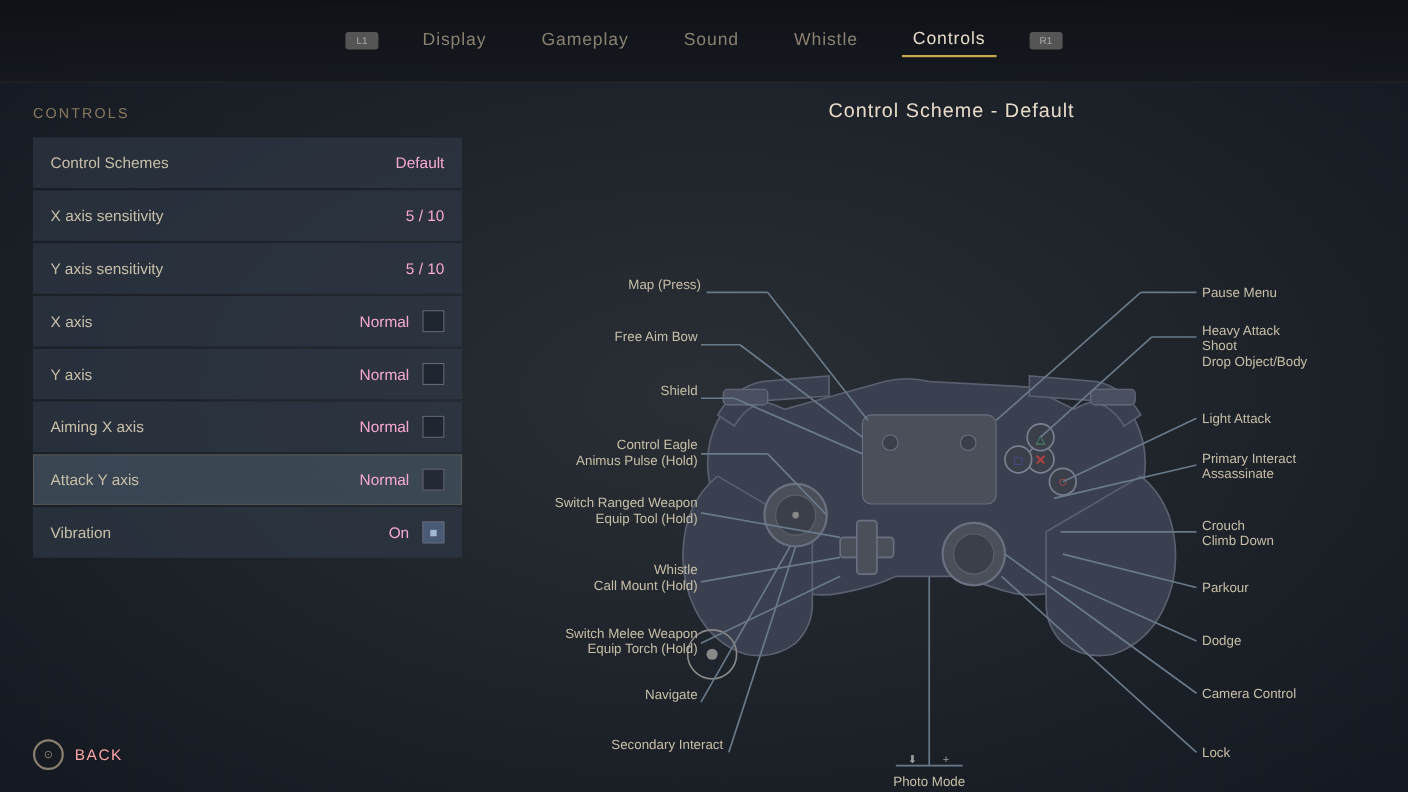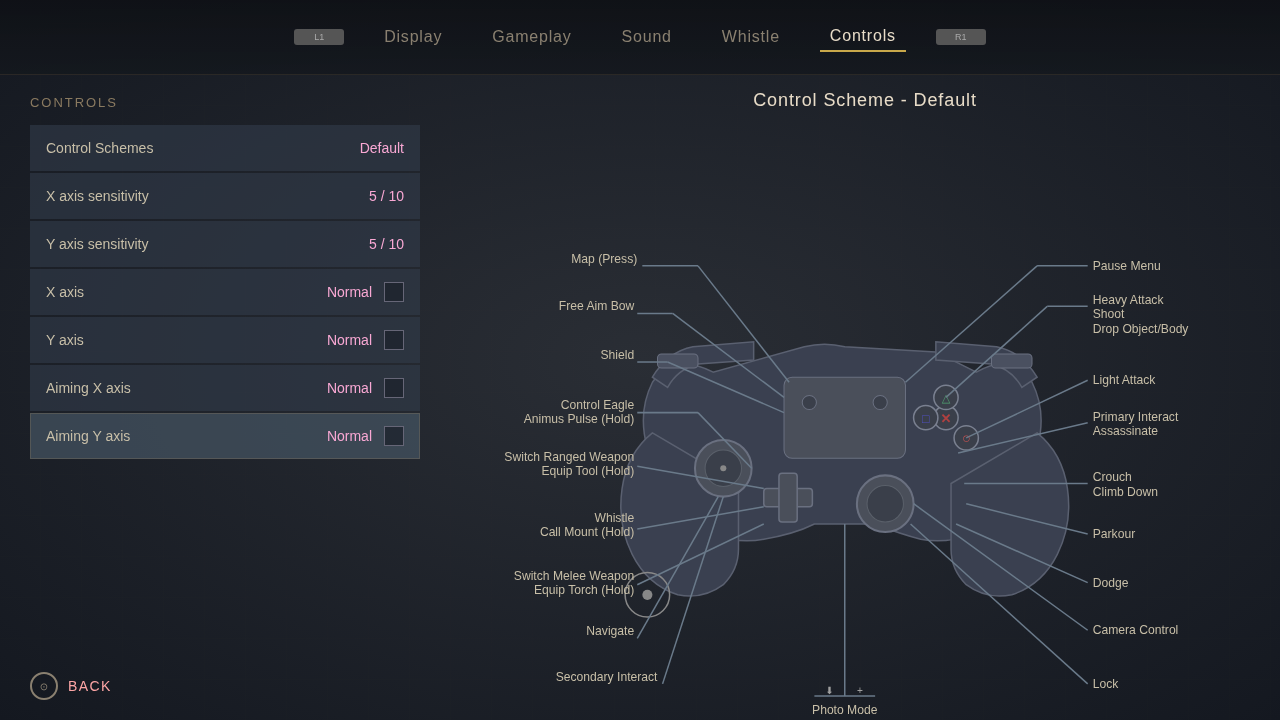--- a/index.html
+++ b/index.html
@@ -60,21 +60,21 @@
       letter-spacing: 0.05em;
       text-transform: none;
     }
 
     .nav-item.active {
       color: #e8dcc8;
       border-bottom: 2px solid #c8a84a;
     }
 
     .nav-trigger {
-      width: 50px;
+      width: 30px;
       height: 16px;
       background: #555;
       border-radius: 3px;
       display: flex;
       align-items: center;
       justify-content: center;
       font-size: 9px;
       color: #aaa;
     }
 
@@ -289,27 +289,34 @@
 
       <div class="setting-row">
         <span class="setting-name">Aiming X axis</span>
         <div class="setting-value-container">
           <span class="setting-value">Normal</span>
           <div class="checkbox"></div>
         </div>
       </div>
 
       <div class="setting-row active">
-        <span class="setting-name">Aiming Y axis</span>
+        <span class="setting-name">Attack Y axis</span>
         <div class="setting-value-container">
           <span class="setting-value">Normal</span>
           <div class="checkbox"></div>
         </div>
       </div>
 
+      <div class="setting-row">
+        <span class="setting-name">Vibration</span>
+        <div class="setting-value-container">
+          <span class="setting-value">On</span>
+          <div class="checkbox checked"></div>
+        </div>
+      </div>
     </div>
   </div>
 
   <div class="right-panel">
     <div class="scheme-title">Control Scheme - Default</div>
 
     <div class="controller-diagram">
       <svg viewBox="0 0 820 620" xmlns="http://www.w3.org/2000/svg">
         <defs>
           <style>

